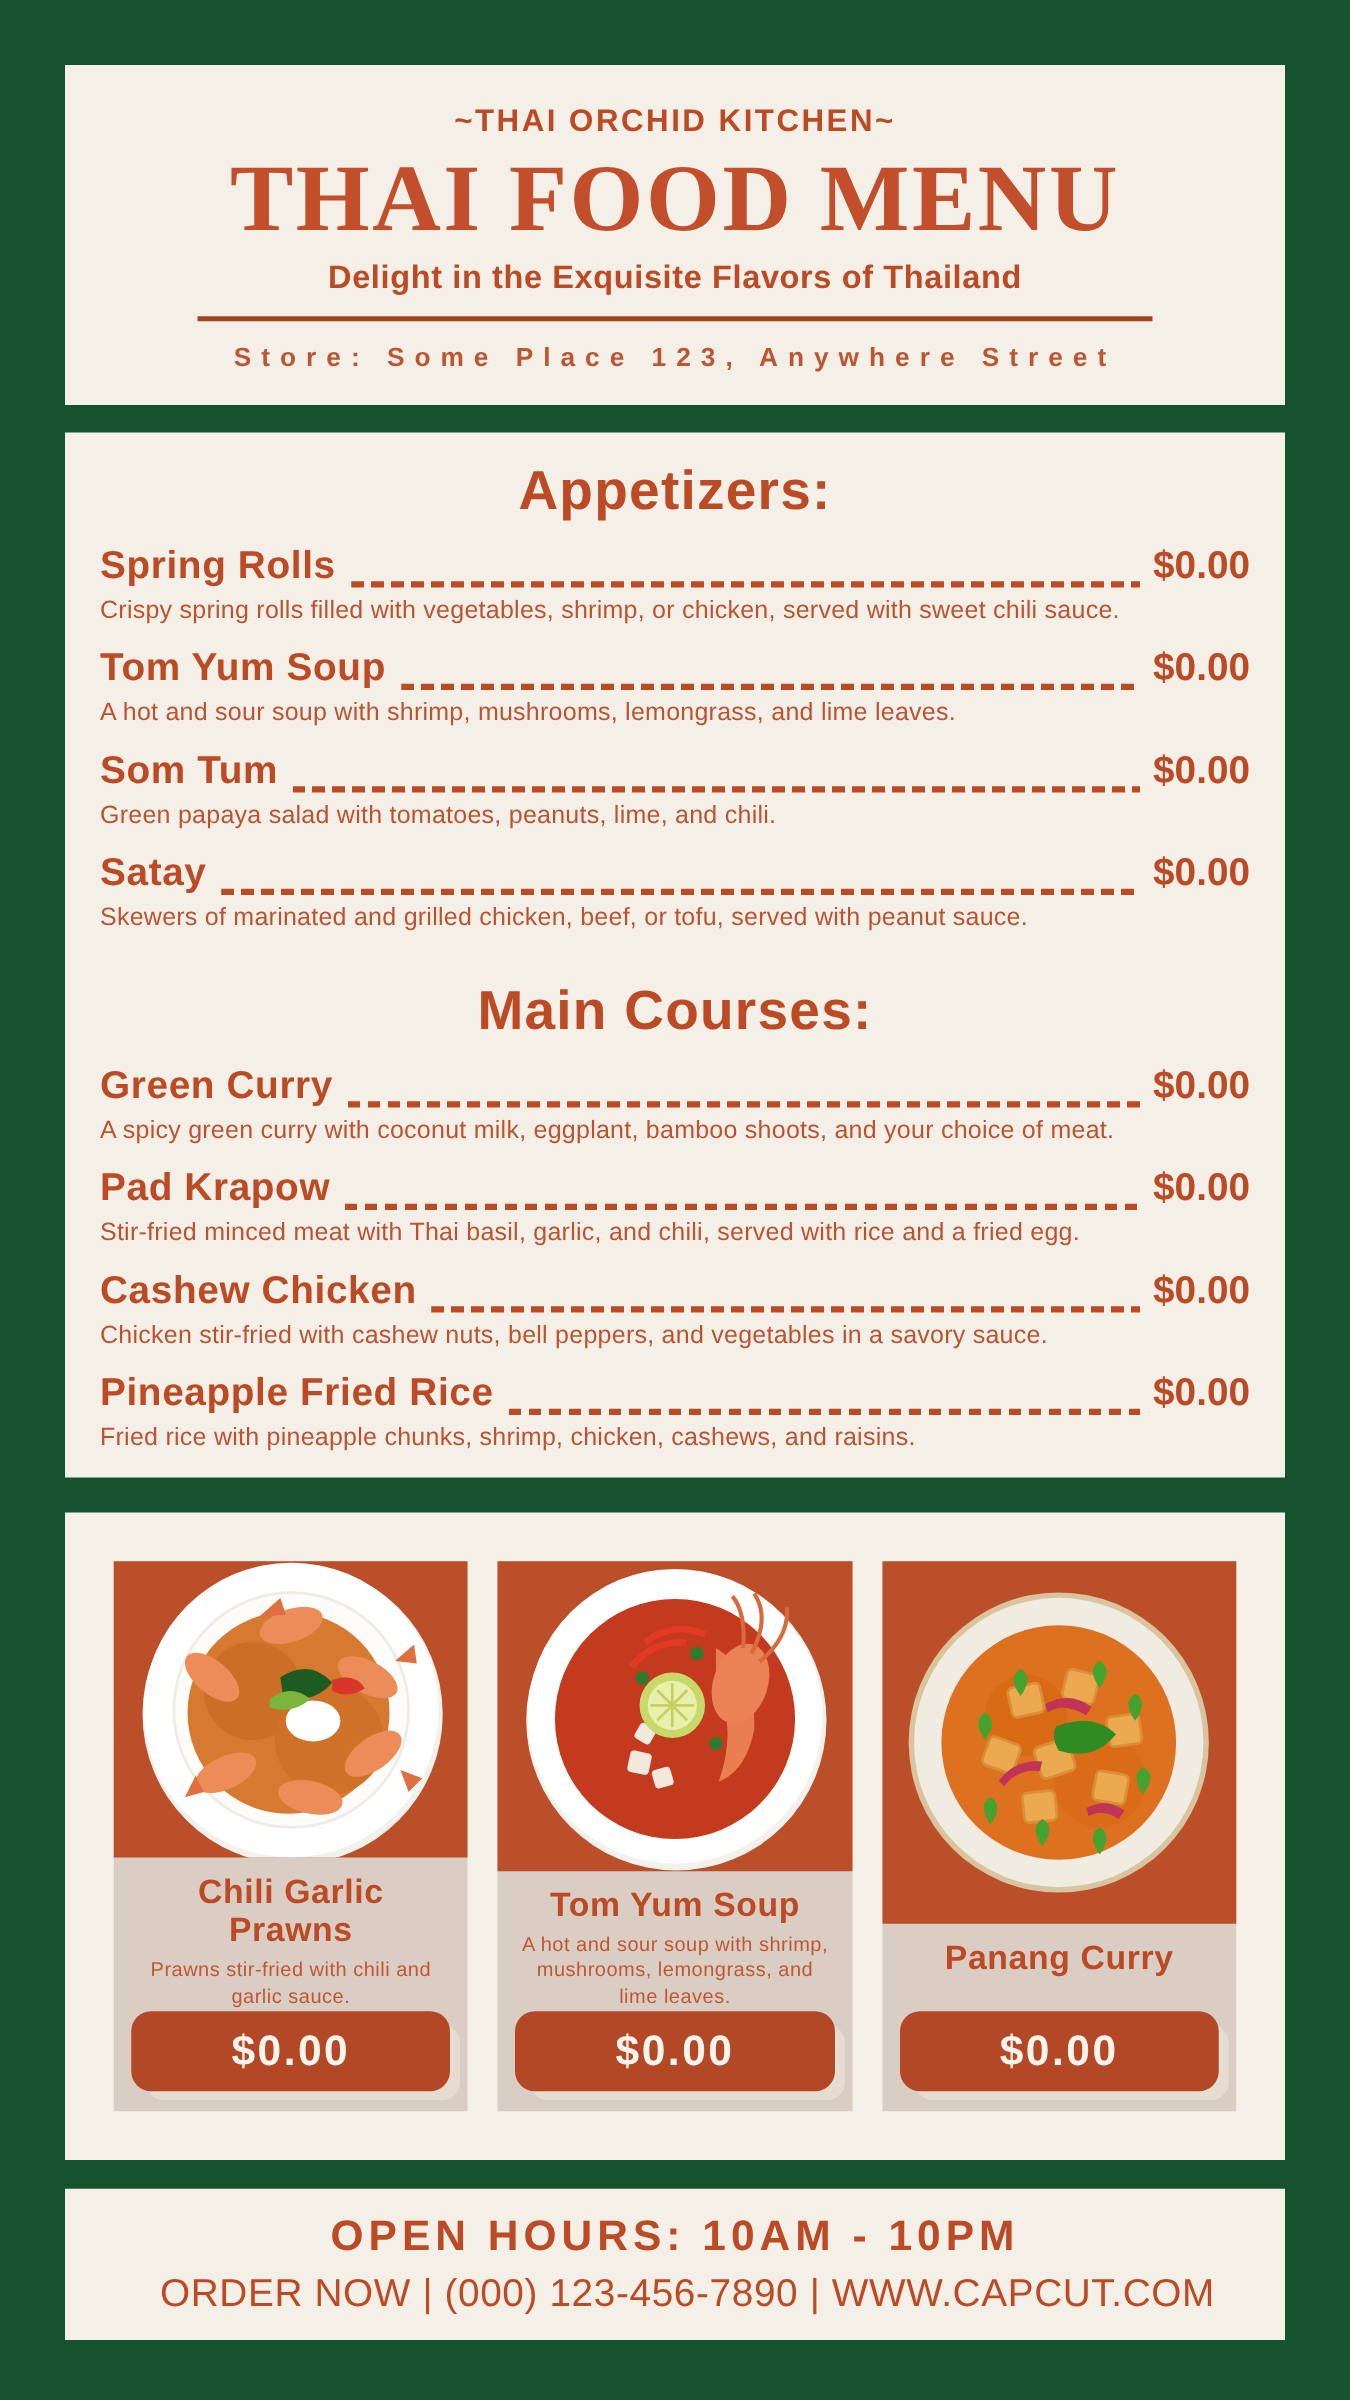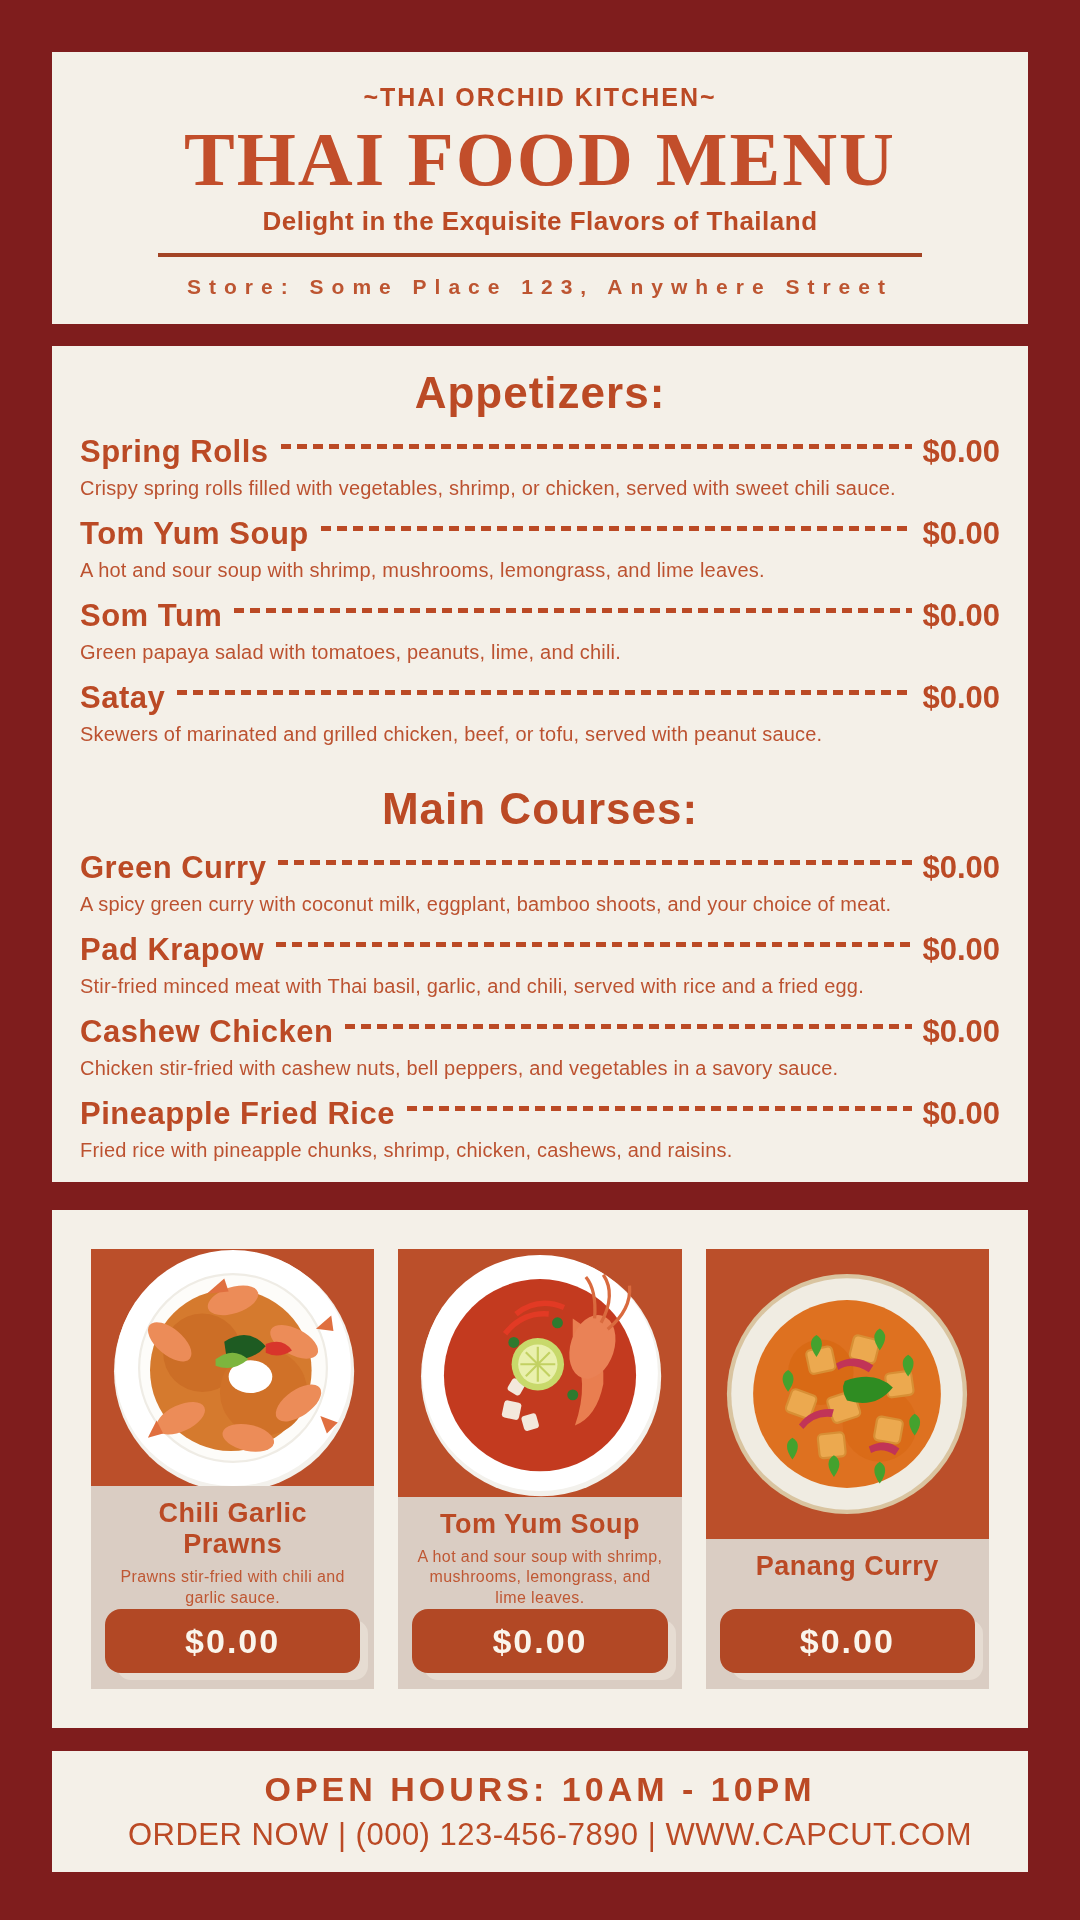--- a/index.html
+++ b/index.html
@@ -1,40 +1,40 @@
 <!DOCTYPE html>
 <html><head>
 <meta charset="utf-8">
 <style>
   * { margin:0; padding:0; box-sizing:border-box; }
   html,body { width:1080px; }
   body { font-family:"Liberation Sans", sans-serif; background:#b24825; }
 
-  .page { width:1080px; height:1920px; background:#7f1d1d; padding:52px 52px 48px 52px;
+  .page { width:1080px; height:1920px; background:#14532d; padding:52px 52px 48px 52px;
           display:flex; flex-direction:column; }
 
   .card { background:#f4f0e8; width:100%; }
 
   
   .header-card { height:272px; display:flex; flex-direction:column; align-items:center;
                  justify-content:center; text-align:center; margin-bottom:22px; padding-top:6px; }
   .brand-line { color:#bb4a25; font-size:25px; font-weight:bold; letter-spacing:2px; }
   .main-title { font-family:"Liberation Serif", serif; color:#c24e2b; font-size:76px;
                 font-weight:bold; letter-spacing:2px; line-height:1.05; margin-top:8px; }
   .subtitle  { color:#bb4a25; font-size:26px; font-weight:bold; margin-top:6px; letter-spacing:0.5px; }
   .divider   { width:764px; border-top:4px solid #a34425; margin:16px auto 18px auto; }
   .store-line{ color:#bd5531; font-size:21px; font-weight:bold; letter-spacing:8px; }
 
   
   .menu-card { height:836px; margin-bottom:28px; padding:16px 28px 0 28px; }
   .section-heading { color:#bb4a25; font-size:44px; font-weight:bold; text-align:center;
                      letter-spacing:1px; margin-top:6px; }
   .section-heading.second { margin-top:38px; }
   .menu-item { margin-top:16px; }
-  .menu-row  { display:flex; align-items:flex-start; }
+  .menu-row  { display:flex; align-items:flex-end; }
   .item-name { color:#bb4a25; font-size:31px; font-weight:bold; white-space:nowrap; letter-spacing:0.5px; }
   .leader    { flex:1; height:5px; margin:10px 10px 0 12px;
                background:repeating-linear-gradient(90deg,#bb4a25 0 10px, transparent 10px 16px); }
   .item-price{ color:#bb4a25; font-size:31px; font-weight:bold; white-space:nowrap; }
   .item-desc { color:#bc5230; font-size:20px; margin-top:7px; letter-spacing:0.2px; }
 
   
   .gallery-card { height:518px; margin-bottom:23px; padding:39px; display:flex; gap:24px; }
   .dish-tile { flex:1; background:#dacdc3; display:flex; flex-direction:column; }
   .dish-photo { height:290px; background:#bb4f2a; display:flex; align-items:center; justify-content:center; overflow:hidden; }

